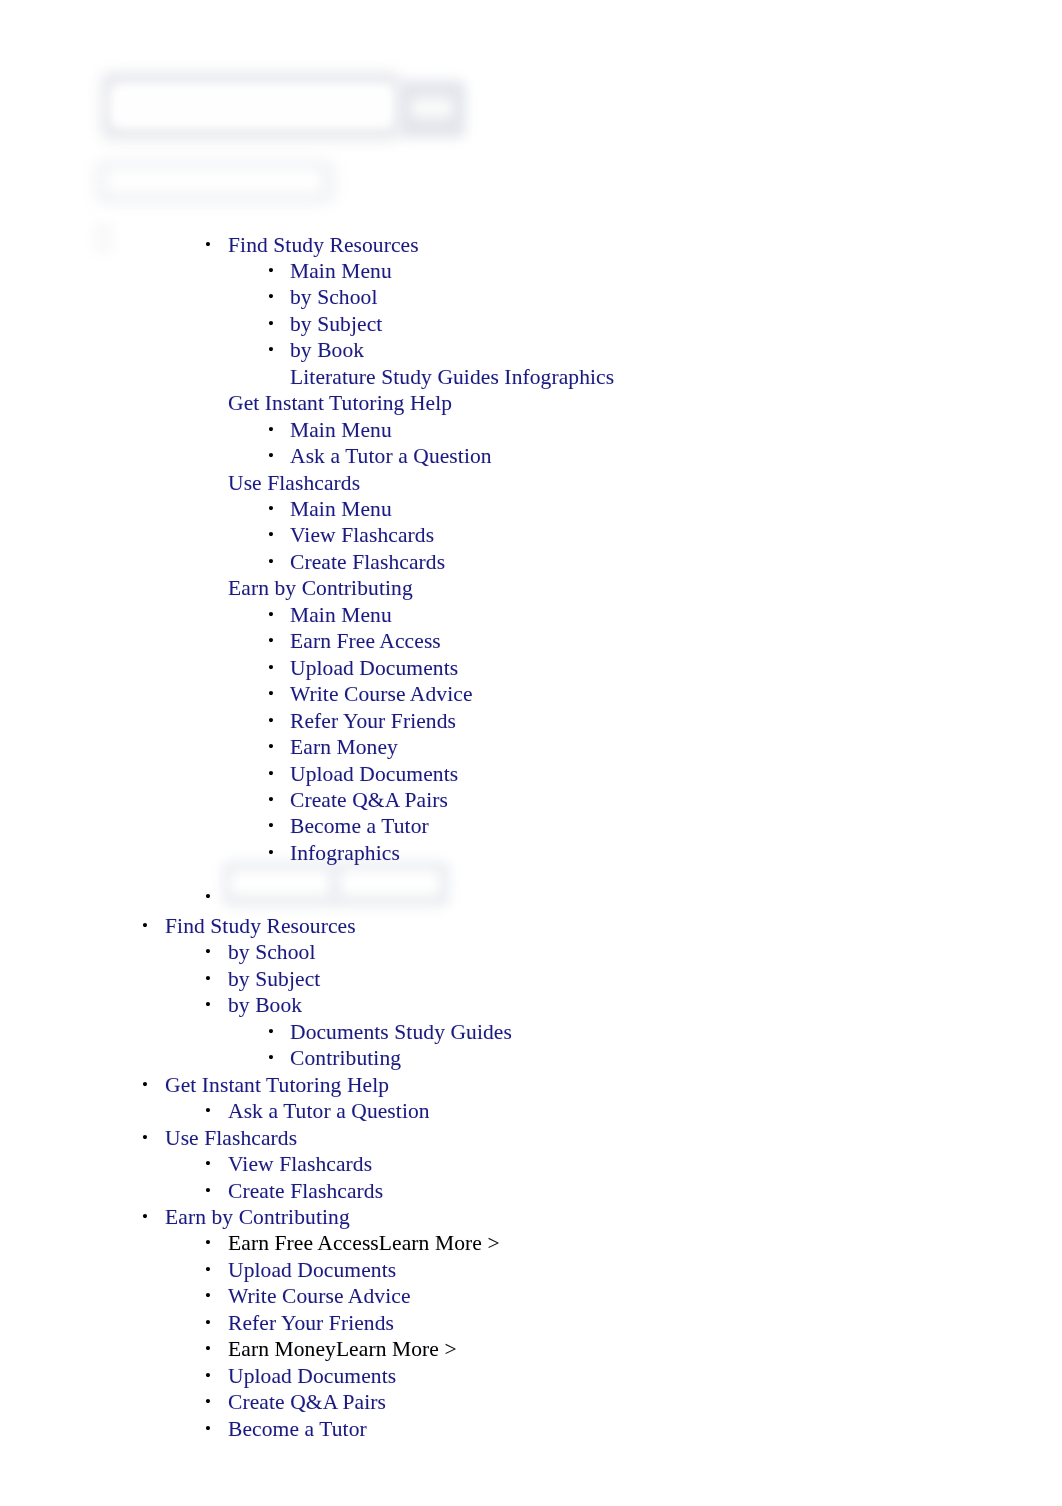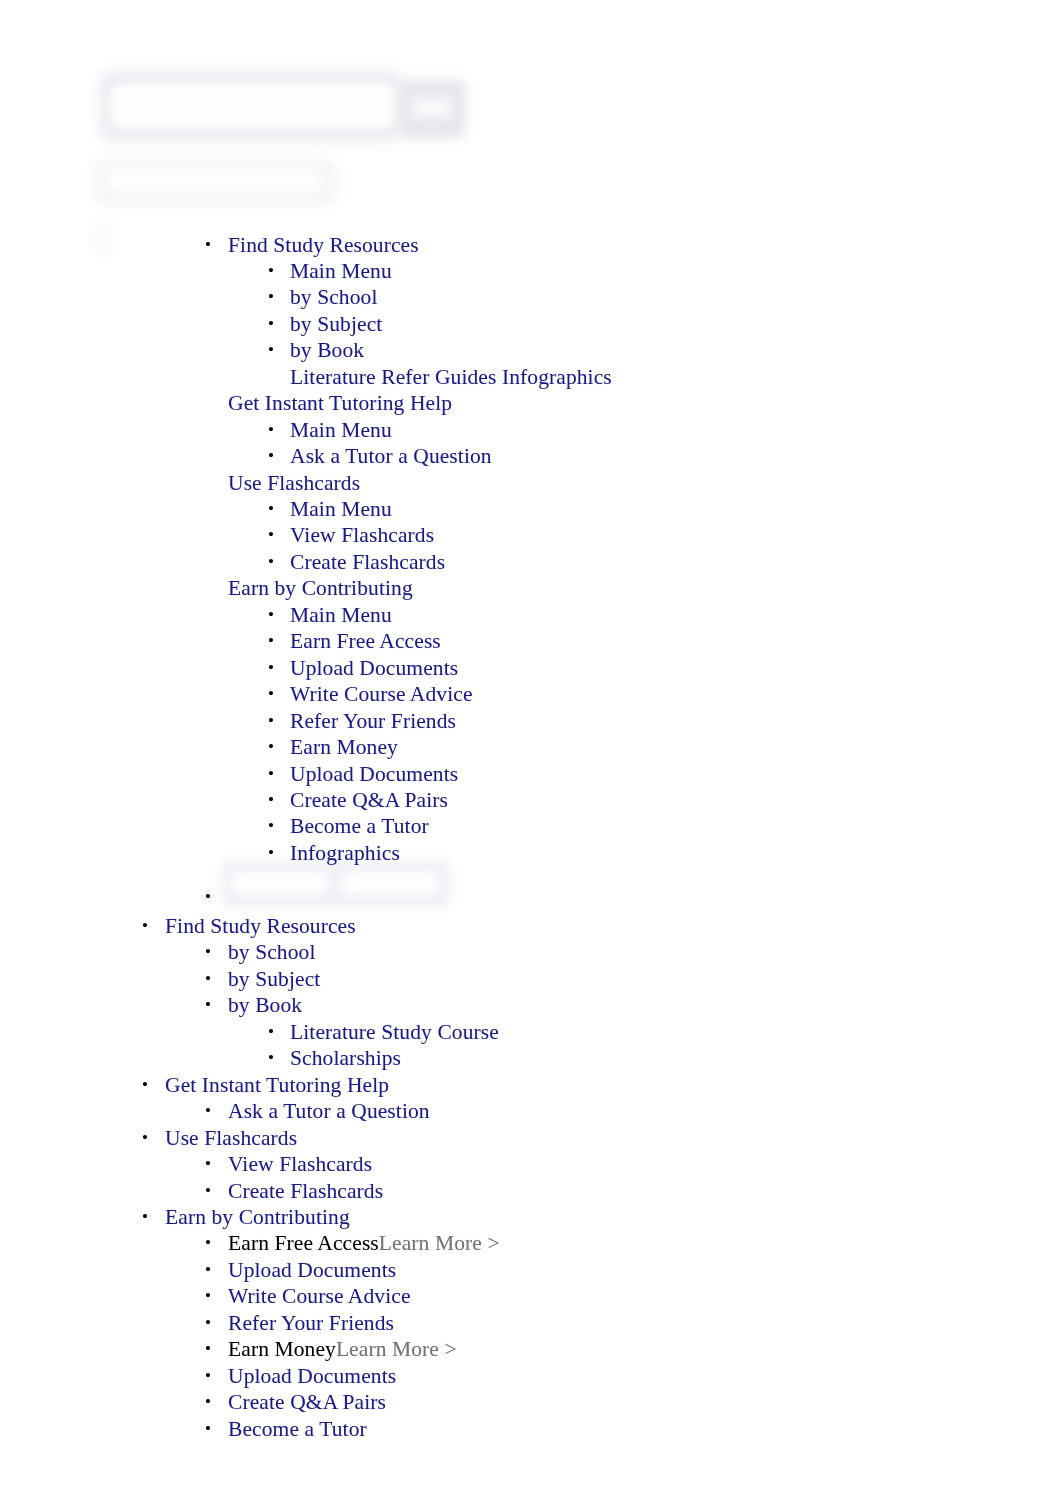--- a/index.html
+++ b/index.html
@@ -136,21 +136,21 @@
     position: absolute;
     color: #000000;
     font-size: 17px;
     line-height: 26px;
   }
   .nav-line .label {
     display: inline-block;
     color: #1a1a82;
   }
   .nav-line .label.plain { color: #000000; }
-  .nav-line .label.more  { color: #737373; }
+  .nav-line .label.more  { color: #000000; }
 
   
   .soft { text-shadow: 0 0 1.1px rgba(120,120,160,0.30); }
 </style>
 </head>
 <body>
 
 <div class="search-shell blur-zone"></div>
 <div class="search-input-ghost blur-zone" placeholder=""></div>
 <div class="search-button-ghost blur-zone"></div>
@@ -161,21 +161,21 @@
   <div class="pill left"></div>
   <div class="pill right"></div>
 </div>
 
 <div class="nav-root" id="nav-root">
     <div class="nav-line soft" style="top: 231.5px; left: 228px;"><span class="bullet" style="left: -23px;">•</span><span class="label">Find Study Resources</span></div>
     <div class="nav-line soft" style="top: 257.95px; left: 290px;"><span class="bullet" style="left: -22px;">•</span><span class="label">Main Menu</span></div>
     <div class="nav-line soft" style="top: 284.4px; left: 290px;"><span class="bullet" style="left: -22px;">•</span><span class="label">by School</span></div>
     <div class="nav-line soft" style="top: 310.85px; left: 290px;"><span class="bullet" style="left: -22px;">•</span><span class="label">by Subject</span></div>
     <div class="nav-line soft" style="top: 337.3px; left: 290px;"><span class="bullet" style="left: -22px;">•</span><span class="label">by Book</span></div>
-    <div class="nav-line soft" style="top: 363.75px; left: 290px;"><span class="label">Literature Refer Guides Infographics</span></div>
+    <div class="nav-line soft" style="top: 363.75px; left: 290px;"><span class="label">Literature Study Guides Infographics</span></div>
     <div class="nav-line soft" style="top: 390.2px; left: 228px;"><span class="label">Get Instant Tutoring Help</span></div>
     <div class="nav-line soft" style="top: 416.65px; left: 290px;"><span class="bullet" style="left: -22px;">•</span><span class="label">Main Menu</span></div>
     <div class="nav-line soft" style="top: 443.1px; left: 290px;"><span class="bullet" style="left: -22px;">•</span><span class="label">Ask a Tutor a Question</span></div>
     <div class="nav-line soft" style="top: 469.55px; left: 228px;"><span class="label">Use Flashcards</span></div>
     <div class="nav-line soft" style="top: 496px; left: 290px;"><span class="bullet" style="left: -22px;">•</span><span class="label">Main Menu</span></div>
     <div class="nav-line soft" style="top: 522.45px; left: 290px;"><span class="bullet" style="left: -22px;">•</span><span class="label">View Flashcards</span></div>
     <div class="nav-line soft" style="top: 548.9px; left: 290px;"><span class="bullet" style="left: -22px;">•</span><span class="label">Create Flashcards</span></div>
     <div class="nav-line soft" style="top: 575.35px; left: 228px;"><span class="label">Earn by Contributing</span></div>
     <div class="nav-line soft" style="top: 601.8px; left: 290px;"><span class="bullet" style="left: -22px;">•</span><span class="label">Main Menu</span></div>
     <div class="nav-line soft" style="top: 628.25px; left: 290px;"><span class="bullet" style="left: -22px;">•</span><span class="label">Earn Free Access</span></div>
@@ -187,22 +187,22 @@
     <div class="nav-line soft" style="top: 786.95px; left: 290px;"><span class="bullet" style="left: -22px;">•</span><span class="label">Create Q&amp;A Pairs</span></div>
     <div class="nav-line soft" style="top: 813.4px; left: 290px;"><span class="bullet" style="left: -22px;">•</span><span class="label">Become a Tutor</span></div>
     <div class="nav-line soft" style="top: 839.85px; left: 290px;"><span class="bullet" style="left: -22px;">•</span><span class="label">Infographics</span></div>
     <div class="nav-line soft" style="top: 884px; left: 205px;">
       <span class="bullet" style="left: 0px;">•</span>
     </div>
     <div class="nav-line soft" style="top: 913px; left: 165px;"><span class="bullet" style="left: -23px;">•</span><span class="label">Find Study Resources</span></div>
     <div class="nav-line soft" style="top: 939.45px; left: 228px;"><span class="bullet" style="left: -23px;">•</span><span class="label">by School</span></div>
     <div class="nav-line soft" style="top: 965.9px; left: 228px;"><span class="bullet" style="left: -23px;">•</span><span class="label">by Subject</span></div>
     <div class="nav-line soft" style="top: 992.35px; left: 228px;"><span class="bullet" style="left: -23px;">•</span><span class="label">by Book</span></div>
-    <div class="nav-line soft" style="top: 1018.8px; left: 290px;"><span class="bullet" style="left: -22px;">•</span><span class="label">Literature Study Course</span></div>
-    <div class="nav-line soft" style="top: 1045.25px; left: 290px;"><span class="bullet" style="left: -22px;">•</span><span class="label">Scholarships</span></div>
+    <div class="nav-line soft" style="top: 1018.8px; left: 290px;"><span class="bullet" style="left: -22px;">•</span><span class="label">Documents Study Guides</span></div>
+    <div class="nav-line soft" style="top: 1045.25px; left: 290px;"><span class="bullet" style="left: -22px;">•</span><span class="label">Contributing</span></div>
     <div class="nav-line soft" style="top: 1071.7px; left: 165px;"><span class="bullet" style="left: -23px;">•</span><span class="label">Get Instant Tutoring Help</span></div>
     <div class="nav-line soft" style="top: 1098.15px; left: 228px;"><span class="bullet" style="left: -23px;">•</span><span class="label">Ask a Tutor a Question</span></div>
     <div class="nav-line soft" style="top: 1124.6px; left: 165px;"><span class="bullet" style="left: -23px;">•</span><span class="label">Use Flashcards</span></div>
     <div class="nav-line soft" style="top: 1151.05px; left: 228px;"><span class="bullet" style="left: -23px;">•</span><span class="label">View Flashcards</span></div>
     <div class="nav-line soft" style="top: 1177.5px; left: 228px;"><span class="bullet" style="left: -23px;">•</span><span class="label">Create Flashcards</span></div>
     <div class="nav-line soft" style="top: 1203.95px; left: 165px;"><span class="bullet" style="left: -23px;">•</span><span class="label">Earn by Contributing</span></div>
     <div class="nav-line soft" style="top: 1230.4px; left: 228px;"><span class="bullet" style="left: -23px;">•</span><span class="label plain">Earn Free Access</span><span class="label more">Learn More &gt;</span></div>
     <div class="nav-line soft" style="top: 1256.85px; left: 228px;"><span class="bullet" style="left: -23px;">•</span><span class="label">Upload Documents</span></div>
     <div class="nav-line soft" style="top: 1283.3px; left: 228px;"><span class="bullet" style="left: -23px;">•</span><span class="label">Write Course Advice</span></div>
     <div class="nav-line soft" style="top: 1309.75px; left: 228px;"><span class="bullet" style="left: -23px;">•</span><span class="label">Refer Your Friends</span></div>

